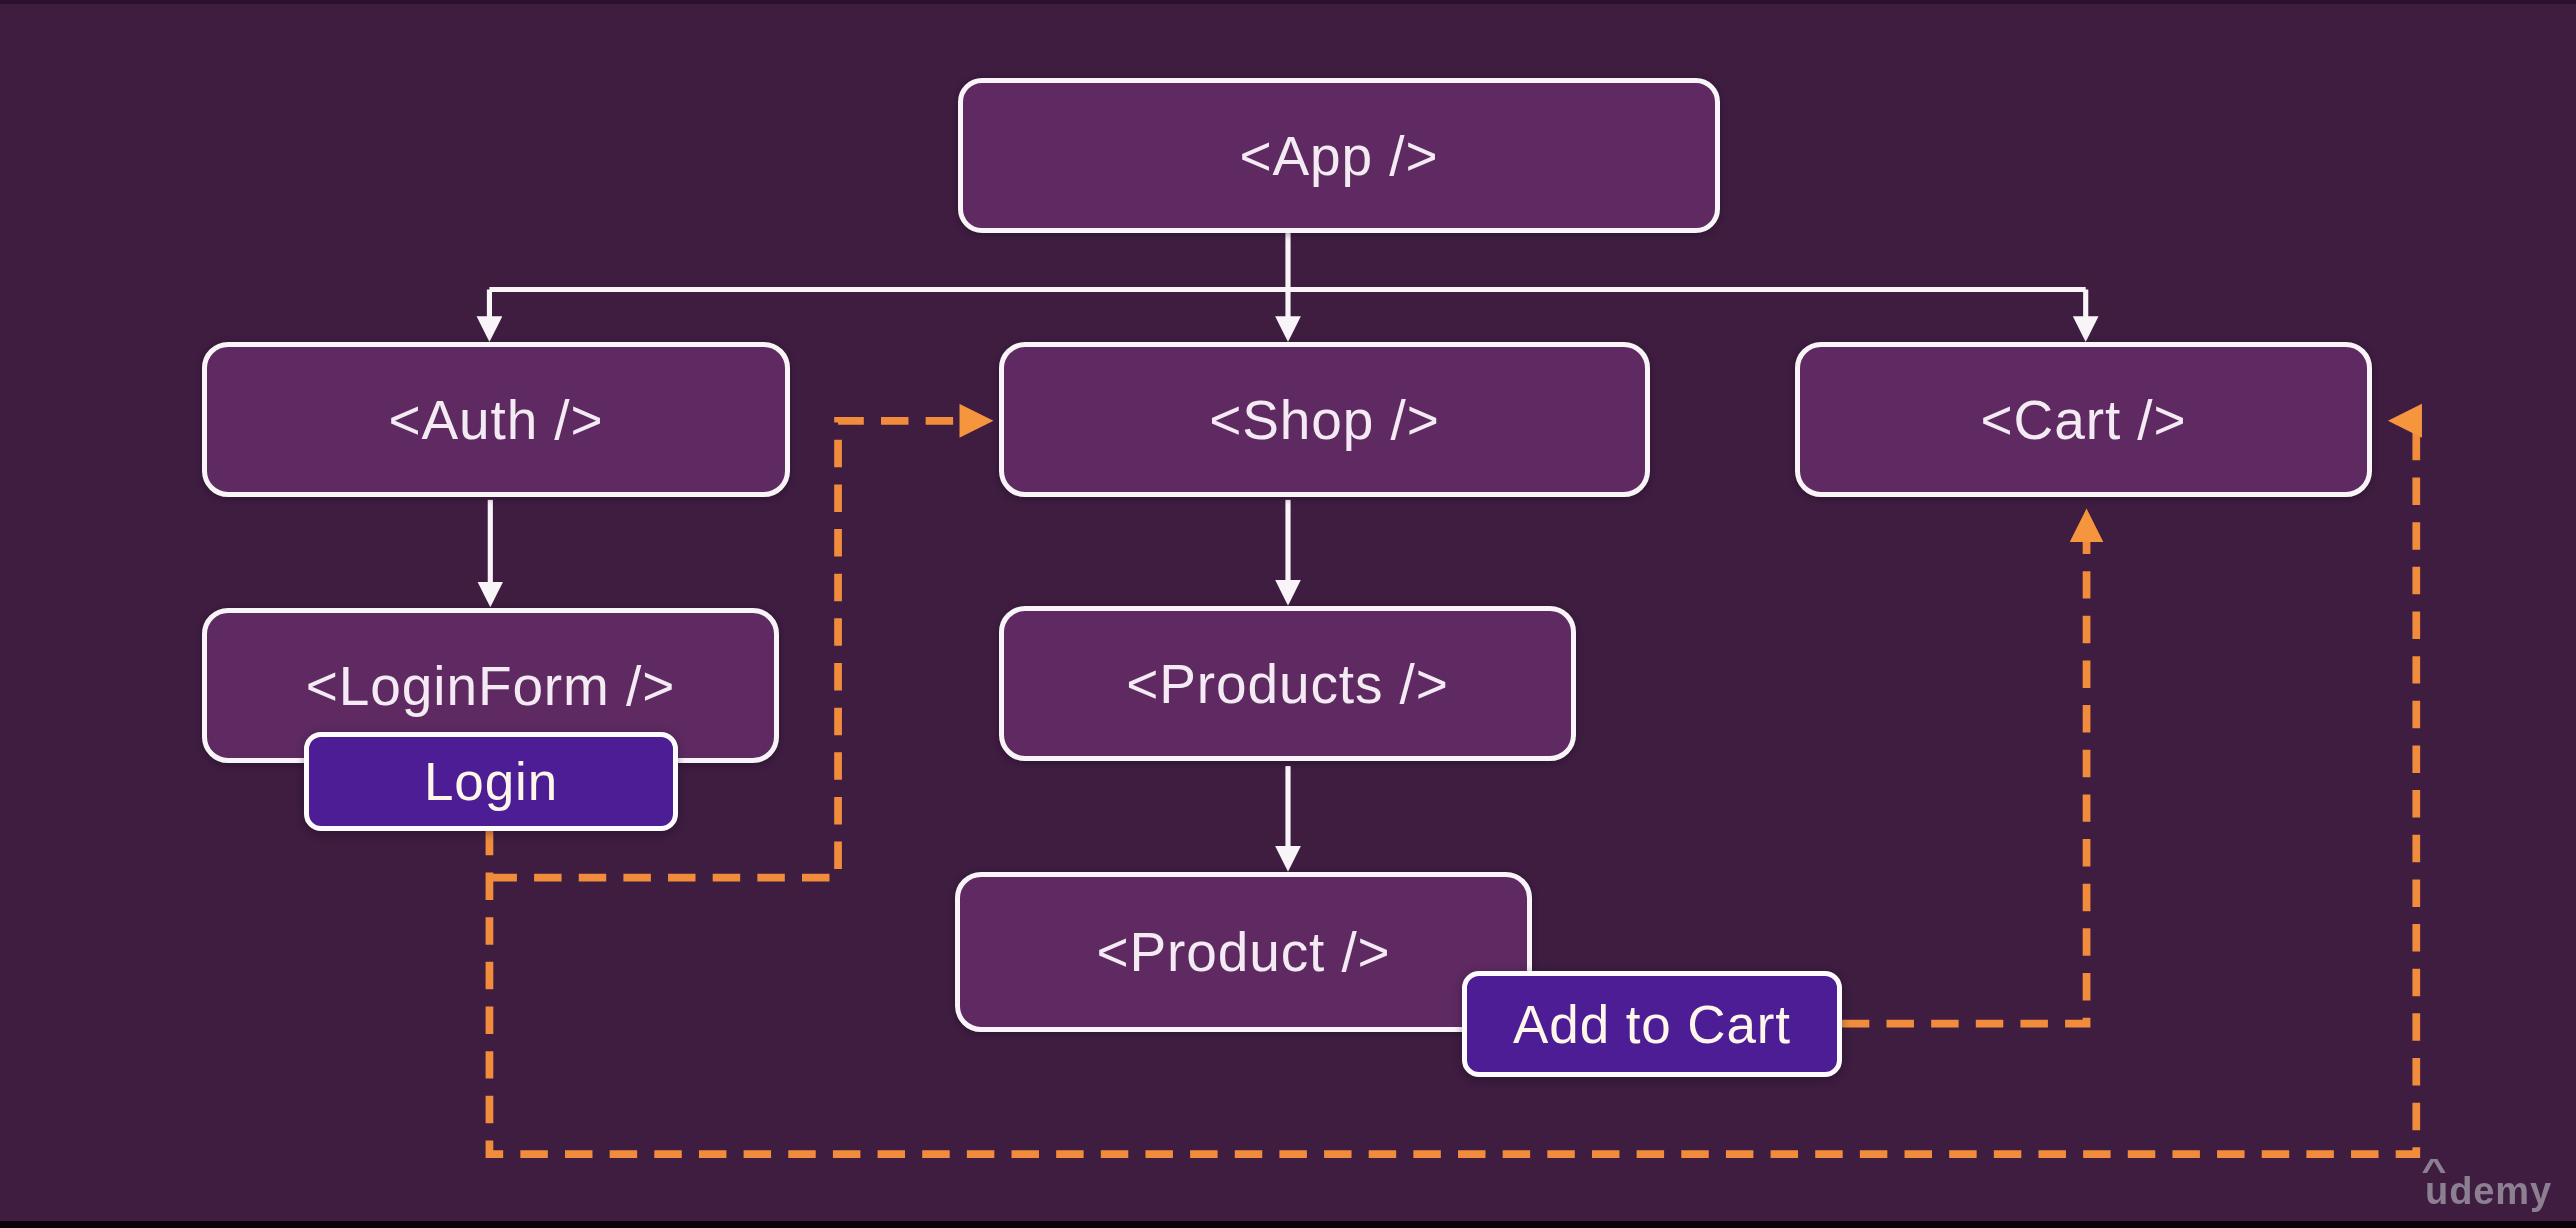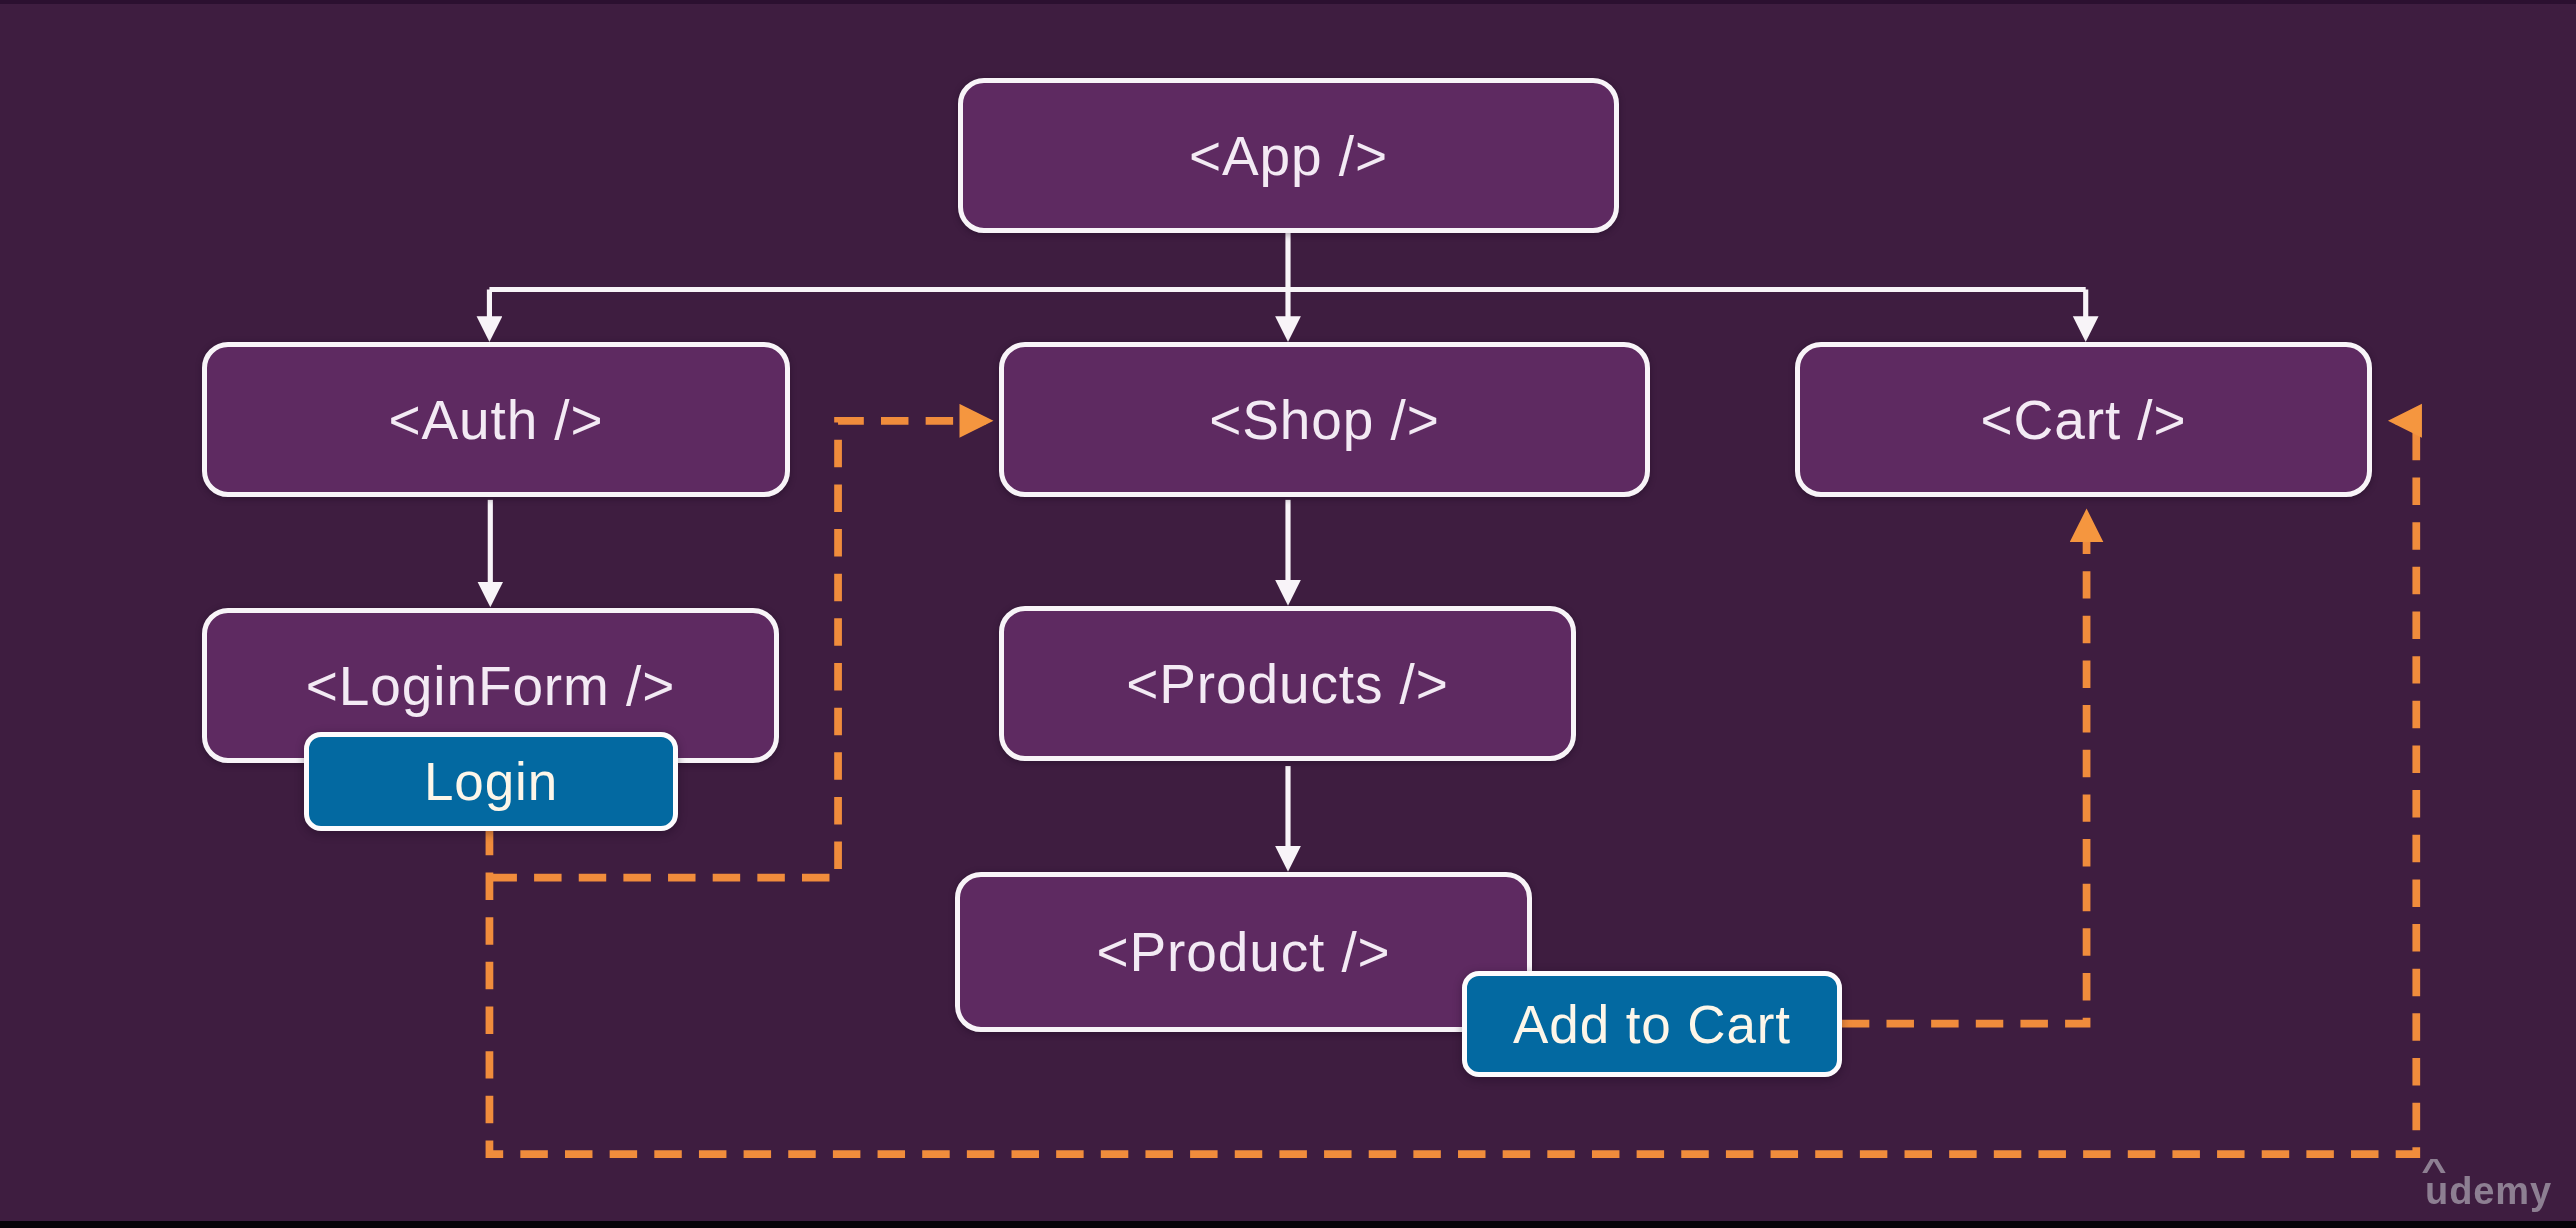--- a/index.html
+++ b/index.html
@@ -40,32 +40,32 @@
     display: flex;
     align-items: center;
     justify-content: center;
     color: #f3eaf4;
     font-size: 55px;
     letter-spacing: 0.9px;
     z-index: 2;
     box-shadow: 0 1.7px 6.9px rgba(20,5,25,0.35);
     white-space: nowrap;
   }
-  .node-app      { left: 958px; top:   78px; width: 661px; height: 155px; }
+  .node-app      { left: 958px; top:   78px; width: 762px; height: 155px; border-radius: 24px; }
   .node-auth     { left:  202px; top:  342px; width: 588px; height: 155px; }
   .node-shop     { left: 999px; top:  342px; width: 651px; height: 155px; }
   .node-cart     { left: 1795px; top:  342px; width: 577px; height: 155px; text-align: right; }
   .node-loginform{ left:  202px; top:  608px; width: 577px; height: 155px; justify-content: center; }
   .node-products { left: 999px; top:  606px; width: 577px; height: 155px; }
   .node-product  { left: 955px; top: 872px; width: 577px; height: 160px; }
 
   .badge {
     position: absolute;
     box-sizing: border-box;
-    background: #0369a1;
+    background: #4c1d95;
     border: 5.2px solid #fdfbfd;
     border-radius: 17px;
     display: flex;
     align-items: center;
     justify-content: center;
     color: #fdf6e9;
     font-size: 53px;
     letter-spacing: 0.9px;
     z-index: 3;
     box-shadow: 0 2.6px 8.6px rgba(20,5,25,0.35);

